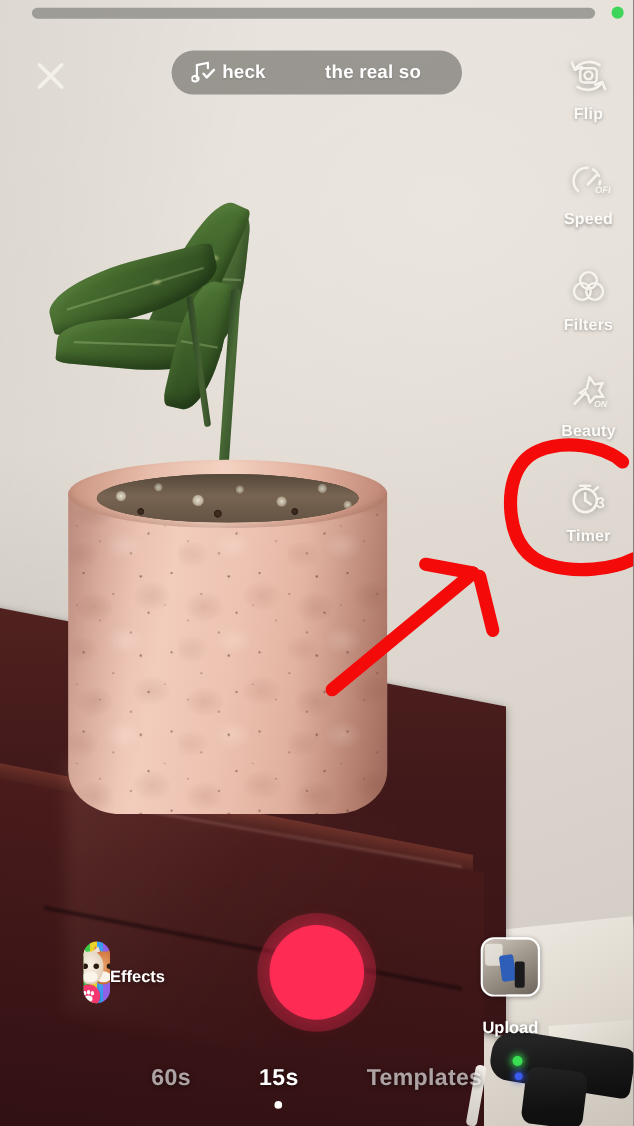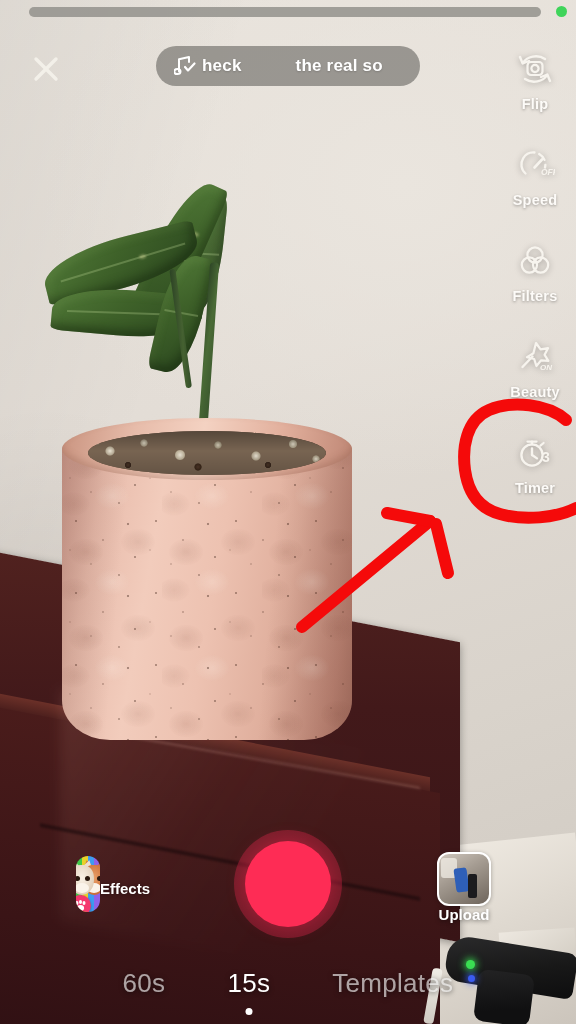--- a/index.html
+++ b/index.html
@@ -394,33 +394,33 @@
     border:2.5px solid #fff;
     overflow:hidden;
     background:linear-gradient(150deg,#CFC7BD 0%,#A59C92 40%,#6E655C 100%);
     position:relative;
     box-shadow:0 1px 4px rgba(0,0,0,0.3);
   }
   .upload-thumb .blue { position:absolute; left:16px; top:14px; width:13px; height:24px; background:#2E5FB8; border-radius:3px; transform:rotate(-8deg); }
   .upload-thumb .drk { position:absolute; left:29px; top:20px; width:9px; height:24px; background:#1B1B1E; border-radius:2px; }
   .upload-thumb .lt  { position:absolute; left:2px; top:4px; width:16px; height:20px; background:rgba(240,236,228,0.75); border-radius:3px; }
   .upload-label {
-    margin-top:0; color:#fff; font-size:15px; font-weight:bold;
+    margin-top:20px; color:#fff; font-size:15px; font-weight:bold;
     text-shadow:0 1px 4px rgba(0,0,0,0.5);
   }
 
   .modes {
     position:absolute; left:0; top:966px; width:576px;
     display:flex; align-items:center; justify-content:center;
     gap:54px;
   }
   .mode {
     position:relative;
     color:rgba(255,255,255,0.62);
-    font-size:26px; font-weight:normal;
+    font-size:21px; font-weight:bold;
     letter-spacing:0.3px;
     text-shadow:0 1px 5px rgba(0,0,0,0.55);
     cursor:pointer;
     padding:2px 4px;
   }
   .mode.active { color:#fff; }
   .mode-dot {
     position:absolute; left:50%; bottom:-14px;
     transform:translateX(-50%);
     width:7px; height:7px; border-radius:50%;

